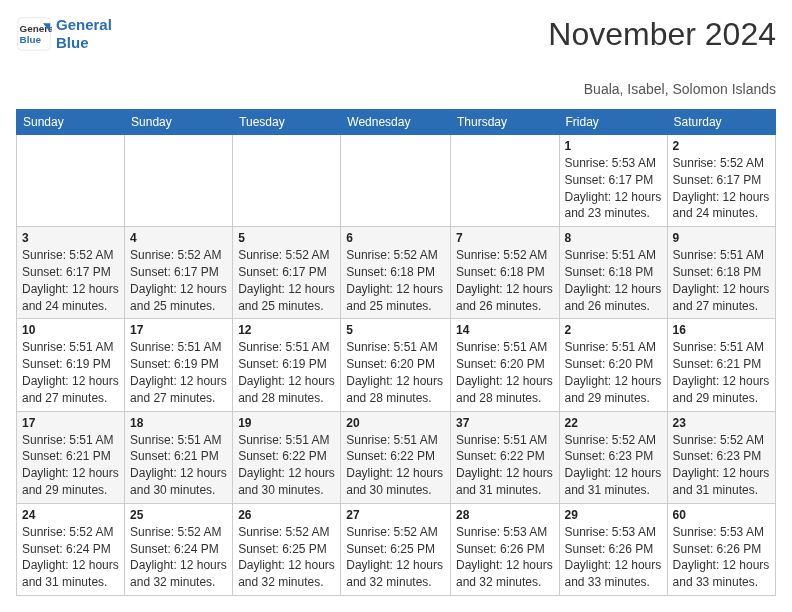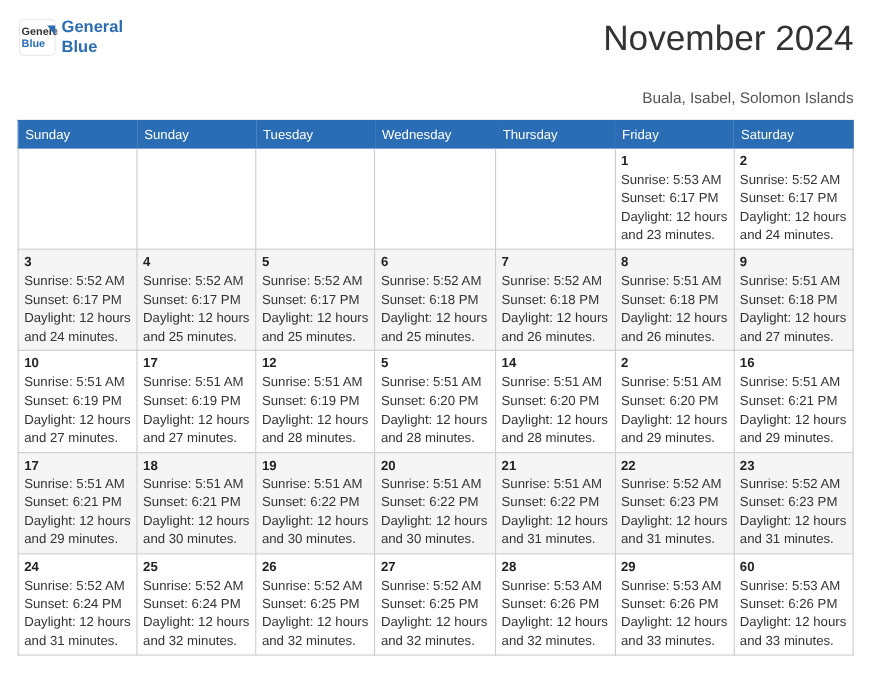--- a/index.html
+++ b/index.html
@@ -280,21 +280,21 @@
 and 30 minutes.</div>
           </td>
           <td>
             <span class="day-num">20</span>
             <div class="day-info" style="white-space: pre-line;">Sunrise: 5:51 AM
 Sunset: 6:22 PM
 Daylight: 12 hours
 and 30 minutes.</div>
           </td>
           <td>
-            <span class="day-num">21</span>
+            <span class="day-num">37</span>
             <div class="day-info" style="white-space: pre-line;">Sunrise: 5:51 AM
 Sunset: 6:22 PM
 Daylight: 12 hours
 and 31 minutes.</div>
           </td>
           <td>
             <span class="day-num">22</span>
             <div class="day-info" style="white-space: pre-line;">Sunrise: 5:52 AM
 Sunset: 6:23 PM
 Daylight: 12 hours

